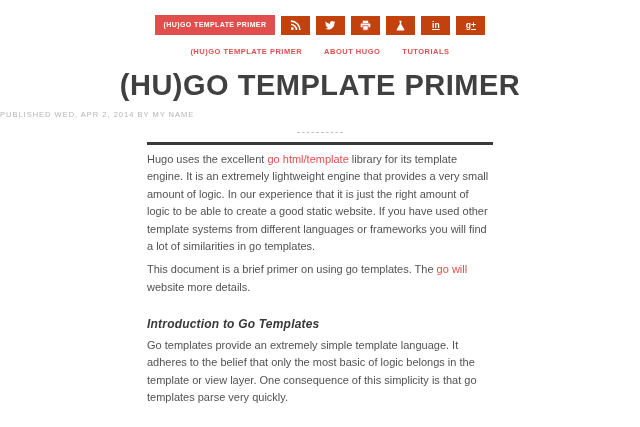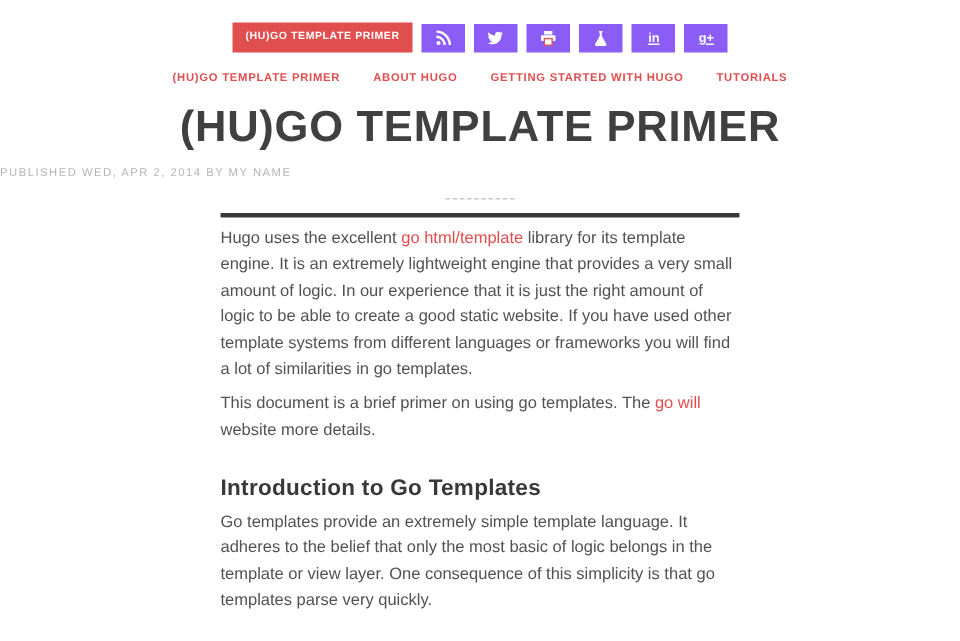--- a/index.html
+++ b/index.html
@@ -4,43 +4,43 @@
 <style>
   * { margin:0; padding:0; box-sizing:border-box; }
   html,body { width:640px; height:427px; overflow:hidden; background:#ffffff;
     font-family:"Liberation Sans", sans-serif; }
 
   
   .topbar { display:flex; justify-content:center; align-items:center; gap:6px; padding-top:15px; }
   .brand-btn { background:#e04e4e; color:#fff; font-size:7px; font-weight:bold;
     letter-spacing:0.4px; height:20px; line-height:20px; padding:0 9px; text-transform:uppercase;
     border:none; cursor:pointer; display:inline-block; }
-  .icon-btn { background:#8b5cf6; width:29px; height:19px; display:flex; align-items:center;
+  .icon-btn { background:#c2410c; width:29px; height:19px; display:flex; align-items:center;
     justify-content:center; cursor:pointer; color:#fff;text-decoration:underline; }
   .icon-btn svg { width:11px; height:11px; display:block; }
   .icon-glyph { font-size:8.5px; font-weight:bold; color:#fff; line-height:1; }
 
   
   .nav { display:flex; justify-content:center; gap:22px; margin-top:12px; }
   .nav a { color:#e04e4e; font-size:7.5px; font-weight:bold; letter-spacing:0.5px;
     text-decoration:none; text-transform:uppercase; cursor:pointer; }
 
   
   .page-title { text-align:center; color:#404040; font-size:29px; font-weight:bold;
     letter-spacing:0.5px; margin-top:13px; }
   .meta { text-align:left; color:#b5b5b5; font-size:7.5px; letter-spacing:1px;
     text-transform:uppercase; margin-top:8px; }
   .dash-sep { width:46px; border:none; border-top:1px dashed #c6c6c6; margin:13px auto 0; }
 
   
   .content { width:346px; margin:0 auto; }
   .rule { border:none; border-top:3px solid #3a3a3a; margin-top:9px; }
   .content p { color:#525252; font-size:11px; line-height:1.58; margin-top:6px; }
-  .content h2 { color:#383838; font-size:15px; font-weight:bold; margin-top:21px;
-    letter-spacing:0.2px; }
+  .content h2 { color:#383838; font-size:12px; font-weight:bold; margin-top:21px;
+    letter-spacing:0.2px;font-style:italic; }
   .content a.inline-link { color:#e04e4e; text-decoration:none; cursor:pointer; }
 </style>
 </head>
 <body>
 
 <header>
   <div class="topbar">
     <a class="brand-btn">(HU)GO TEMPLATE PRIMER</a>
 
     <a class="icon-btn">
@@ -84,21 +84,20 @@
     </a>
 
     <a class="icon-btn">
       <span class="icon-glyph">g+</span>
     </a>
   </div>
 
   <nav class="nav">
     <a>(HU)GO TEMPLATE PRIMER</a>
     <a>ABOUT HUGO</a>
-    <a>GETTING STARTED WITH HUGO</a>
     <a>TUTORIALS</a>
   </nav>
 </header>
 
 <main>
   <h1 class="page-title">(HU)GO TEMPLATE PRIMER</h1>
   <div class="meta">PUBLISHED WED, APR 2, 2014 BY MY NAME</div>
   <hr class="dash-sep">
 
   <div class="content">

